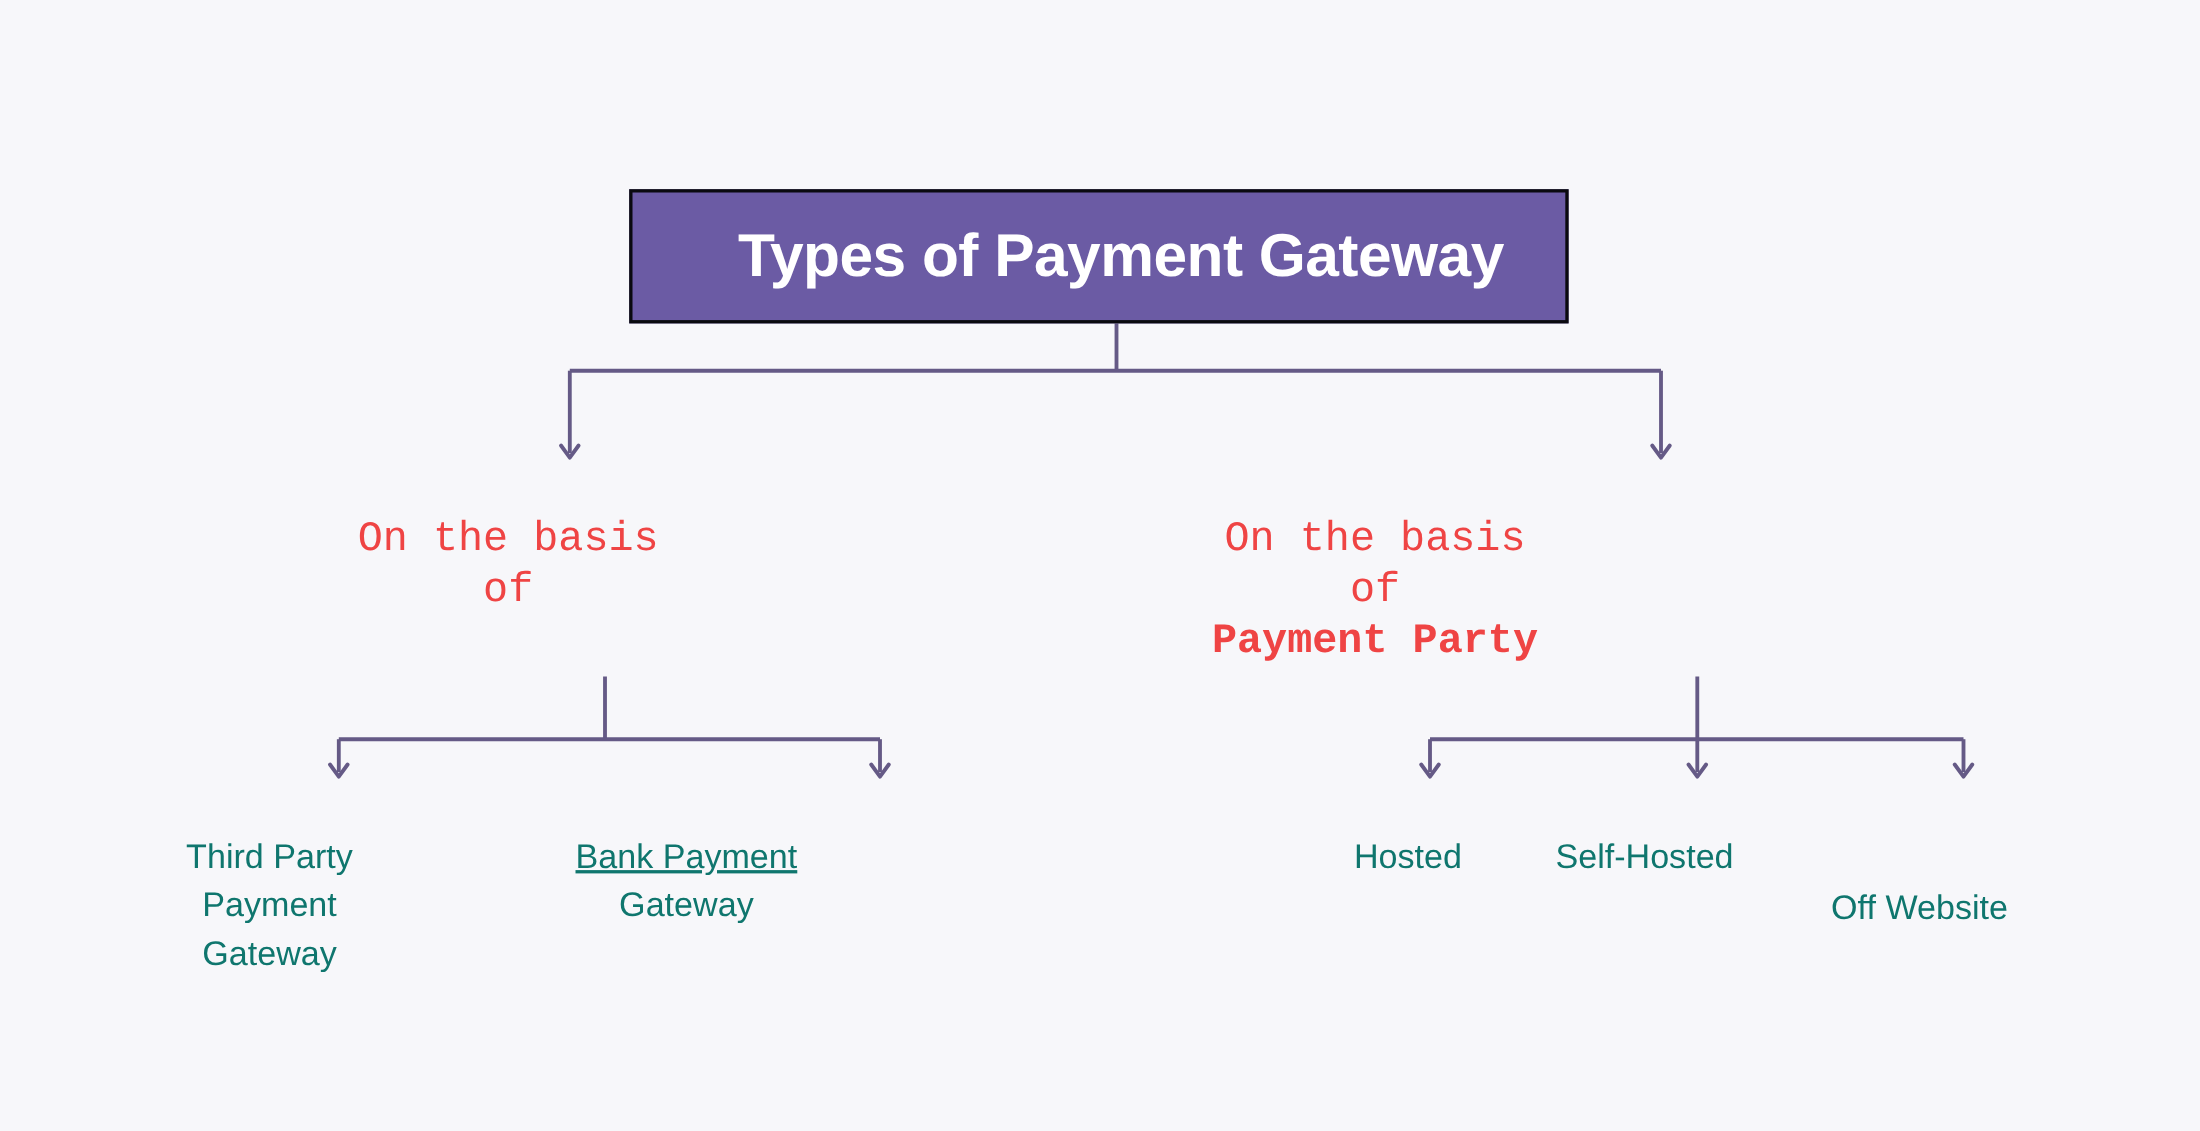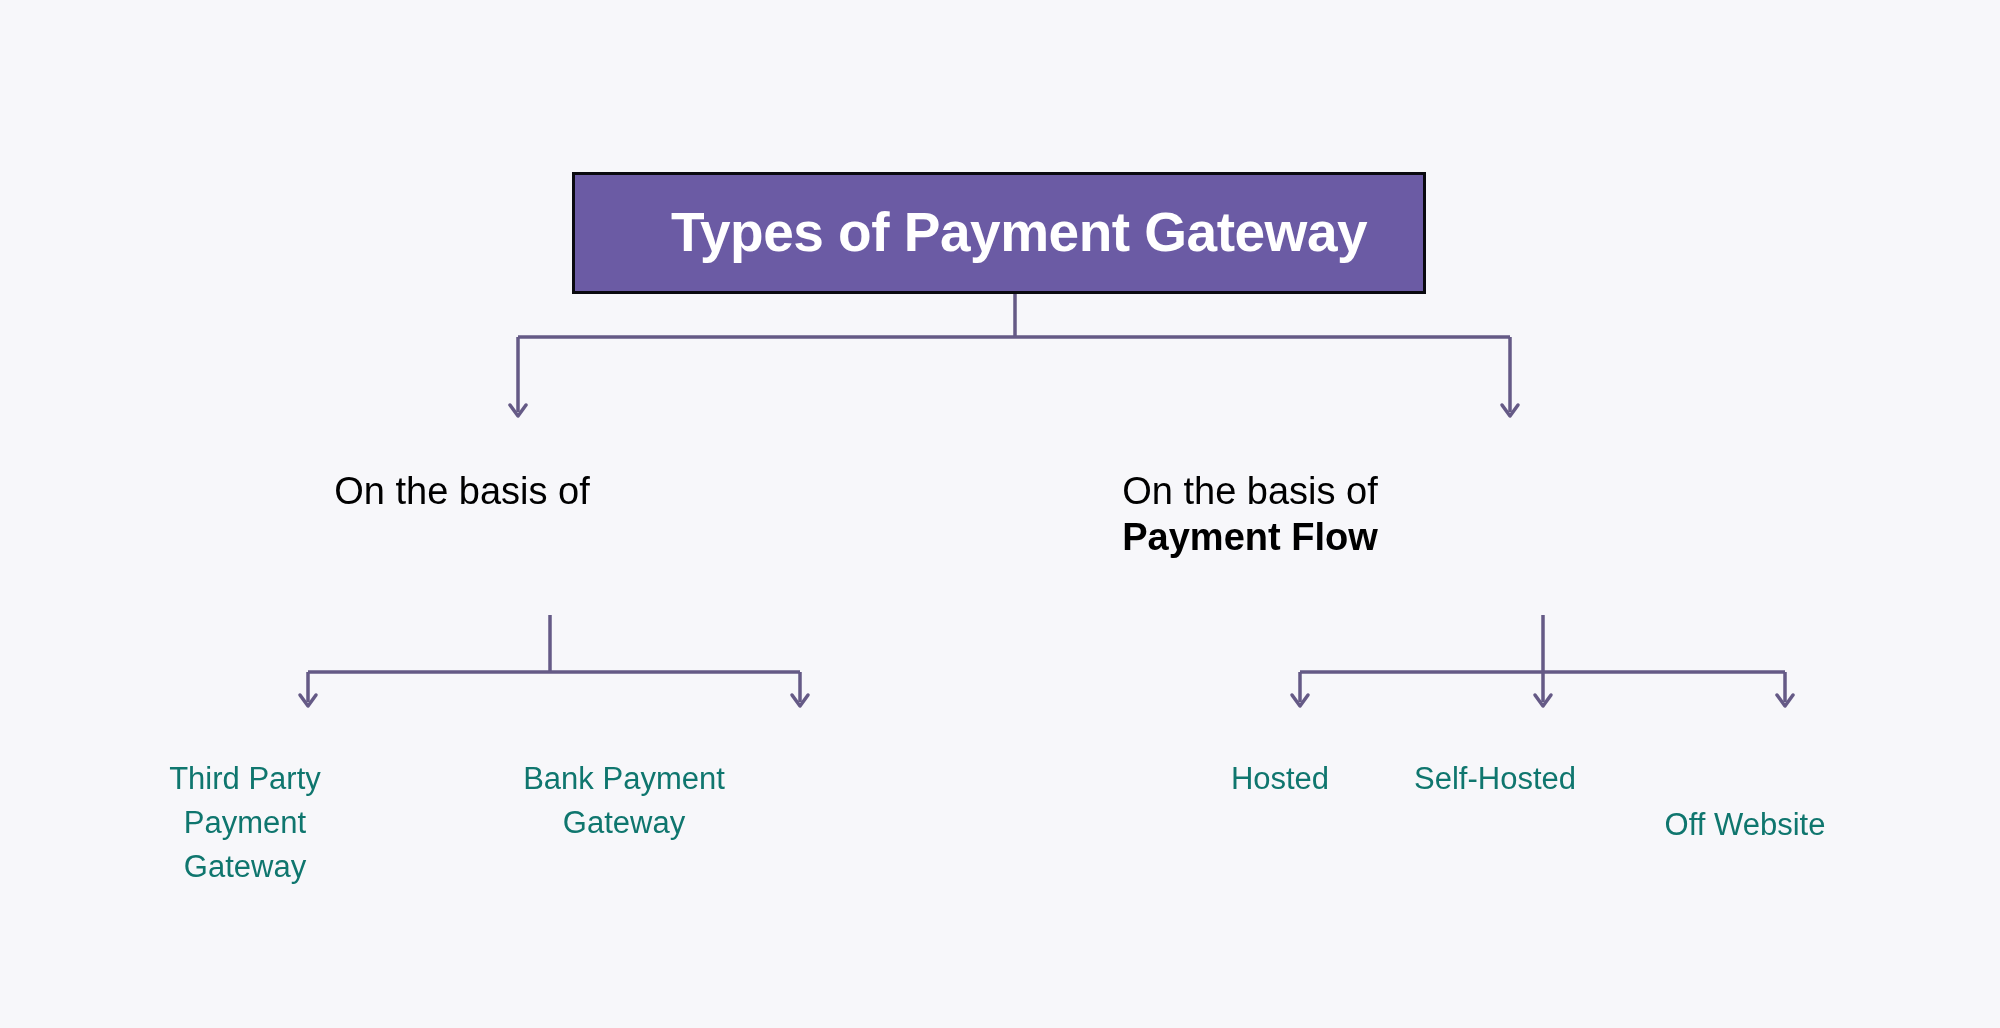--- a/index.html
+++ b/index.html
@@ -47,24 +47,25 @@
   #root-node .node-text {
     color: #ffffff;
     font-size: 55px;
     font-weight: bold;
     letter-spacing: -0.5px;
     line-height: 1.05;
     white-space: nowrap;
   }
   
   .cat-node {
-    color: #000000;
+    color: #ef4444;
     font-size: 38px;
     line-height: 1.22;
     font-weight: normal;
+    font-family: Liberation Mono, monospace;
   }
   .cat-node .cat-strong {
     font-weight: bold;
     display: block;
   }
   .cat-node .cat-lead {
     display: block;
     font-weight: normal;
   }
   #cat-node-provider {
@@ -152,30 +153,30 @@
   <div class="node" id="root-node">
     <span class="node-text">Types of Payment Gateway</span>
   </div>
 
   <div class="node cat-node" id="cat-node-provider">
     <span class="cat-lead">On the basis of</span>
   </div>
 
   <div class="node cat-node" id="cat-node-paymentflow">
     <span class="cat-lead">On the basis of</span>
-    <span class="cat-strong">Payment Flow</span>
+    <span class="cat-strong">Payment Party</span>
   </div>
 
   <div class="node leaf-node" id="leaf-third-party">
     <span style="display: block;">Third Party Payment</span>
     <span style="display: block;">Gateway</span>
   </div>
 
   <div class="node leaf-node" id="leaf-bank">
-    <span style="display: block;">Bank Payment</span>
+    <span style="display: block; text-decoration: underline;">Bank Payment</span>
     <span style="display: block;">Gateway</span>
   </div>
 
   <div class="node leaf-node" id="leaf-hosted">
     <span style="display: block;">Hosted</span>
   </div>
 
   <div class="node leaf-node" id="leaf-self-hosted">
     <span style="display: block; text-align: center;">Self-Hosted</span>
   </div>

